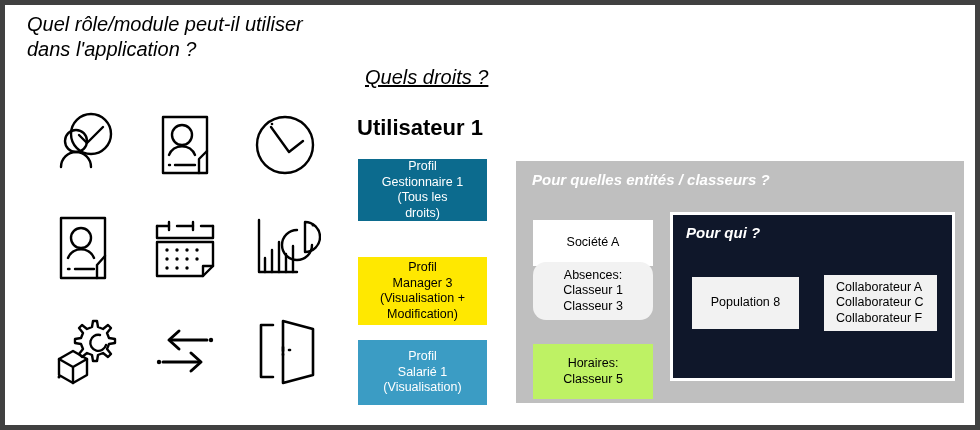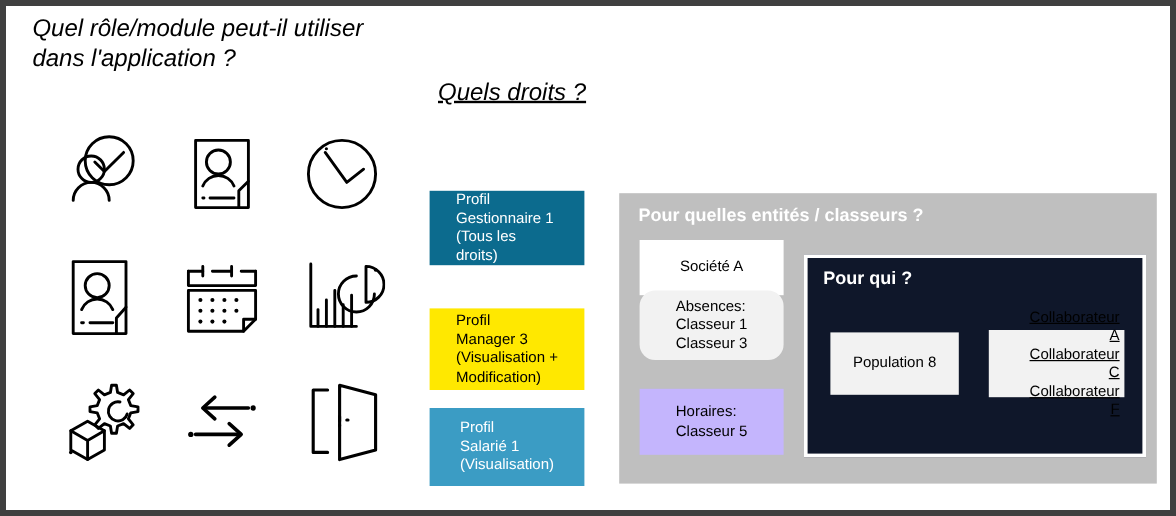--- a/index.html
+++ b/index.html
@@ -52,59 +52,62 @@
   .icon-cell svg { width: 100%; height: 100%; display: block; }
 
   
   .profile-chip {
     position: absolute;
     left: 353px;
     width: 129px;
     display: flex;
     align-items: center;
     justify-content: center;
+    text-align: center;
     font-size: 12.5px;
     line-height: 15.5px;
     white-space: pre-line;
     padding: 2px 22px;
   }
   #chip-0 { top: 154px;  height: 62px; background: #0c6b8e; color: #ffffff; }
   #chip-1 { top: 252px;  height: 68px; background: #ffe800; color: #000000; }
   #chip-2 { top: 335px;  height: 65px; background: #3b9cc4; color: #ffffff; }
 
   
   #entities-panel {
     position: absolute;
     left: 511px; top: 156px;
     width: 448px; height: 242px;
     background: #bfbfbf;
   }
   .panel-title {
     position: absolute;
+    font-style: italic;
     font-weight: bold;
     font-size: 15px;
     color: #ffffff;
   }
   #entities-title { left: 16px; top: 10px; }
 
   .entity-box {
     position: absolute;
     left: 17px;
     width: 120px;
     display: flex; align-items: center; justify-content: center;
-    text-align: left;
+    text-align: center;
     font-size: 12.5px;
     line-height: 15.5px;
     color: #000000;
     white-space: pre-line;
     padding: 2px 3px;
+    margin-top: 20px;
   }
   #ent-0 { top: 39px; height: 46px; background: #ffffff; }
   #ent-1 { top: 81px; height: 58px; background: #f2f2f2; border-radius: 13px; }
-  #ent-2 { top: 163px; height: 55px; background: #c4b5fd; }
+  #ent-2 { top: 163px; height: 55px; background: #bef264; }
 
   
   #who-panel {
     position: absolute;
     left: 154px; top: 51px;
     width: 285px; height: 169px;
     background: #0f172a;
     border: 3px solid #ffffff;
   }
   #who-title { left: 13px; top: 9px; }
@@ -114,32 +117,33 @@
     display: flex; align-items: center; justify-content: center;
     text-align: center;
     font-size: 12.5px;
     line-height: 15.5px;
     color: #000000;
     background: #f2f2f2;
     white-space: pre-line;
     padding: 2px 4px;
   }
   #who-0 { left: 19px;  top: 62px; width: 107px; height: 52px; }
-  #who-1 { left: 151px; top: 60px; width: 113px; height: 56px; text-align: right; justify-content: flex-start; padding-left: 26px; text-decoration: underline; }
+  #who-1 { left: 151px; top: 60px; width: 113px; height: 56px; text-align: left; justify-content: flex-start; padding-left: 12px; }
 </style>
 </head>
 <body>
 
 <div id="canvas">
 
   <div class="q-head" id="q-role">Quel rôle/module peut-il utiliser
 dans l'application ?</div>
 
   <div class="q-head" id="q-droits">Quels droits ?</div>
 
+  <div id="user-title">Utilisateur 1</div>
 
   <div id="icon-grid">
 
     <div class="icon-cell">
       <svg viewBox="0 0 72 72" fill="none" stroke="#000" stroke-width="2.4" stroke-linecap="round" stroke-linejoin="round">
         <circle cx="42" cy="25" r="20"></circle>
         <path d="M30 26 l8 8 l16 -16"></path>
         <circle cx="27" cy="32" r="11"></circle>
         <path d="M12 58 a15 15 0 0 1 30 0"></path>
       </svg>

